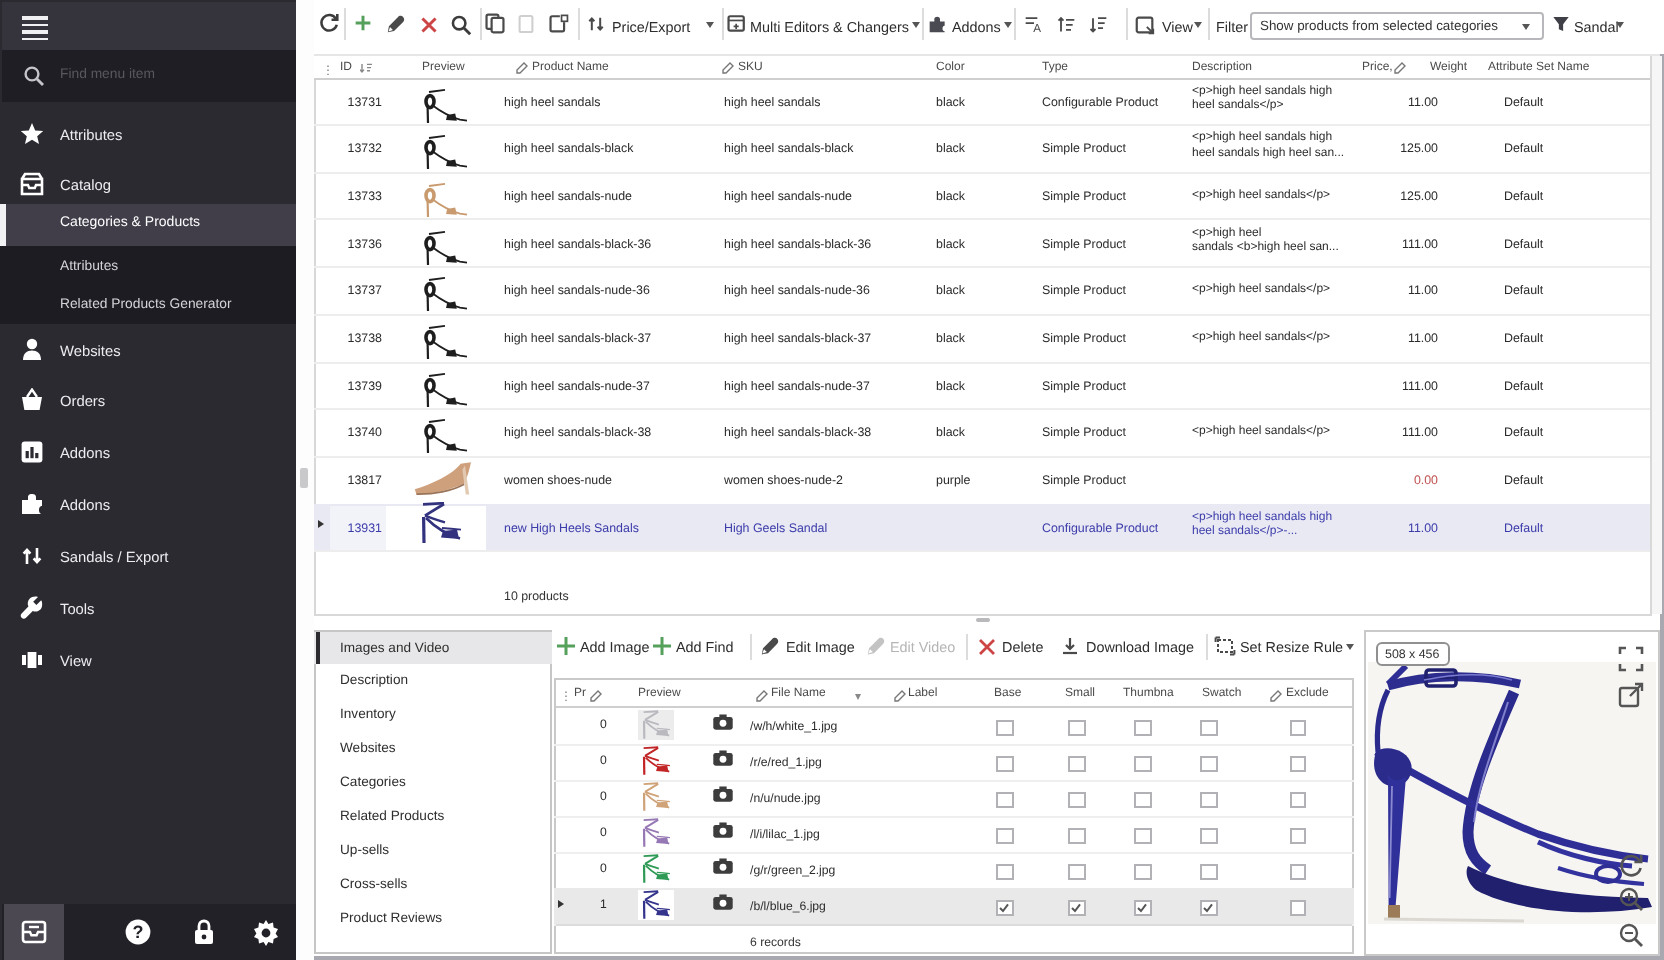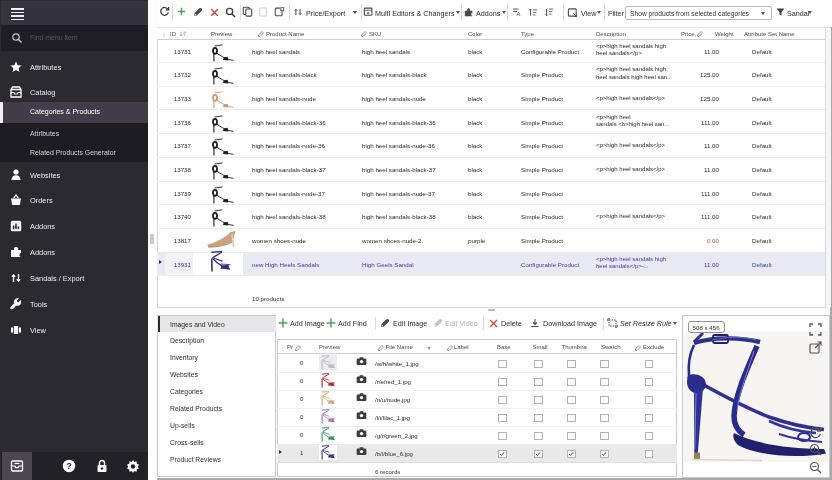--- a/index.html
+++ b/index.html
@@ -471,21 +471,21 @@
  <svg class="a" style="left:253px;top:3px" width="10" height="10" viewBox="0 0 10 10">
       <path d="M5 1 L5 6 M3 4.5 L5 6.5 L7 4.5" fill="none" stroke="#4a4a4a" stroke-width="1.1"></path>
       <path d="M1.5 8.5 L8.5 8.5" stroke="#4a4a4a" stroke-width="1.1"></path>
     </svg>
  <div class="tbt" style="left:266px;top:4px;">Download Image</div>
  <div class="sep" style="left:326px;top:2px;height:13px;"></div>
  <svg class="a" style="left:330px;top:3px" width="11" height="10" viewBox="0 0 11 10">
       <rect x="2" y="2" width="7" height="6" fill="none" stroke="#4a4a4a" stroke-width="1" stroke-dasharray="1.5 1"></rect>
       <path d="M0.8 0.8 L3 0.8 M0.8 0.8 L0.8 3 M10.2 9.2 L8 9.2 M10.2 9.2 L10.2 7" stroke="#4a4a4a" stroke-width="1"></path>
     </svg>
- <div class="tbt" style="left:343px;top:4px;font-style:italic;">Set Resize Rule</div>
+ <div class="tbt" style="left:343px;top:4px;">Set Resize Rule</div>
  <div class="car" style="left:396px;top:7px;"></div>
 </div>
 
 <div class="a" style="left:277px;top:339px;width:400px;height:138px;background:#fff;border:1px solid #c9c9c9;box-sizing:border-box;"></div>
 <div class="a" style="left:278px;top:340px;width:398px;height:13px;border-bottom:1px solid #cfcfcf;">
  <span class="hd" style="left:2px;top:4px;color:#777;">⋮</span>
  <span class="hd" style="left:9px;top:4px;">Pr</span>
  <svg class="a" style="left:17px;top:4.5px" width="6" height="6" viewBox="0 0 6 6">
       <path d="M4 0.5 L5.5 2 L2 5.5 L0.5 5.5 L0.5 4 Z" fill="none" stroke="#777" stroke-width="0.7"></path>
     </svg>

